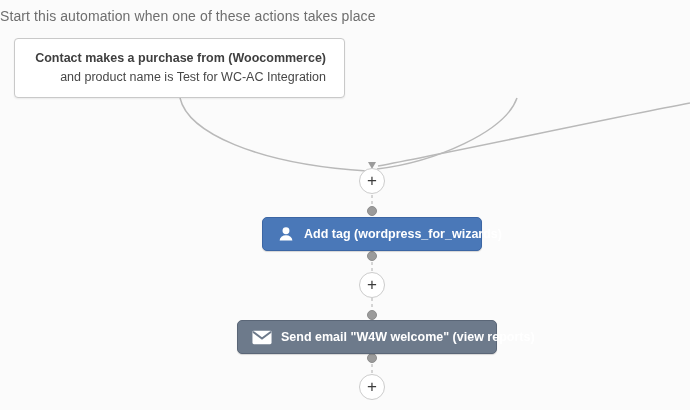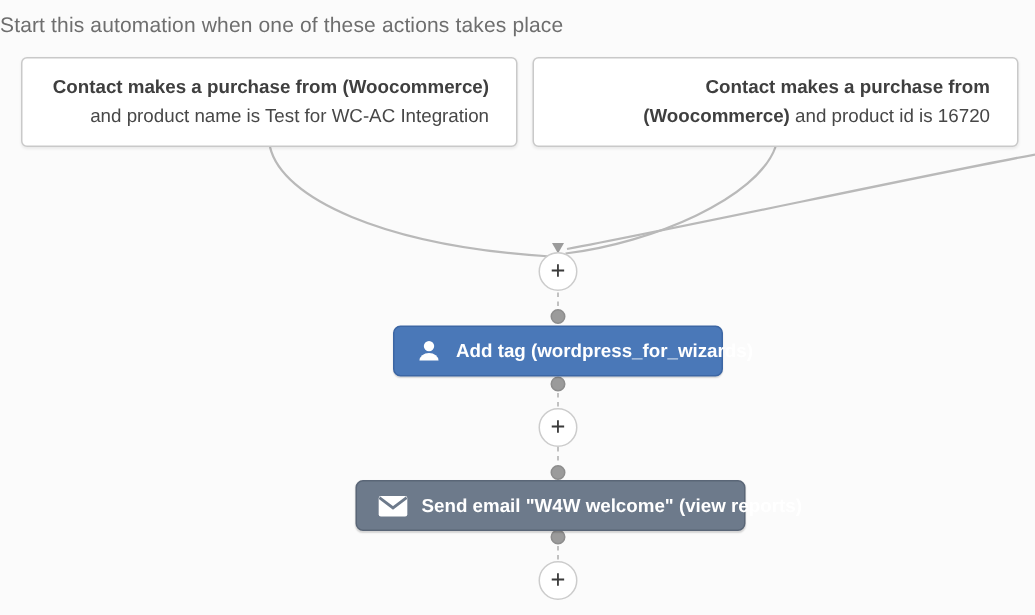--- a/index.html
+++ b/index.html
@@ -134,26 +134,20 @@
 
   <div class="heading">Start this automation when one of these actions takes place</div>
 
   <div class="trigger-box" id="trigger-1">
     <div>
       <span class="t-name">Contact makes a purchase from (Woocommerce)</span>
       <span class="t-cond">and product name is Test for WC-AC Integration</span>
     </div>
   </div>
 
-  <div class="trigger-box" id="trigger-2">
-    <div>
-      <span class="t-name">Contact makes a purchase from (Woocommerce)</span>
-      <span class="t-cond">and product id is 16720</span>
-    </div>
-  </div>
 
   <div class="plus-node" id="plus-1">
     <span>+</span>
   </div>
   <div class="plus-node" id="plus-2">
     <span>+</span>
   </div>
   <div class="plus-node" id="plus-3">
     <span>+</span>
   </div>

